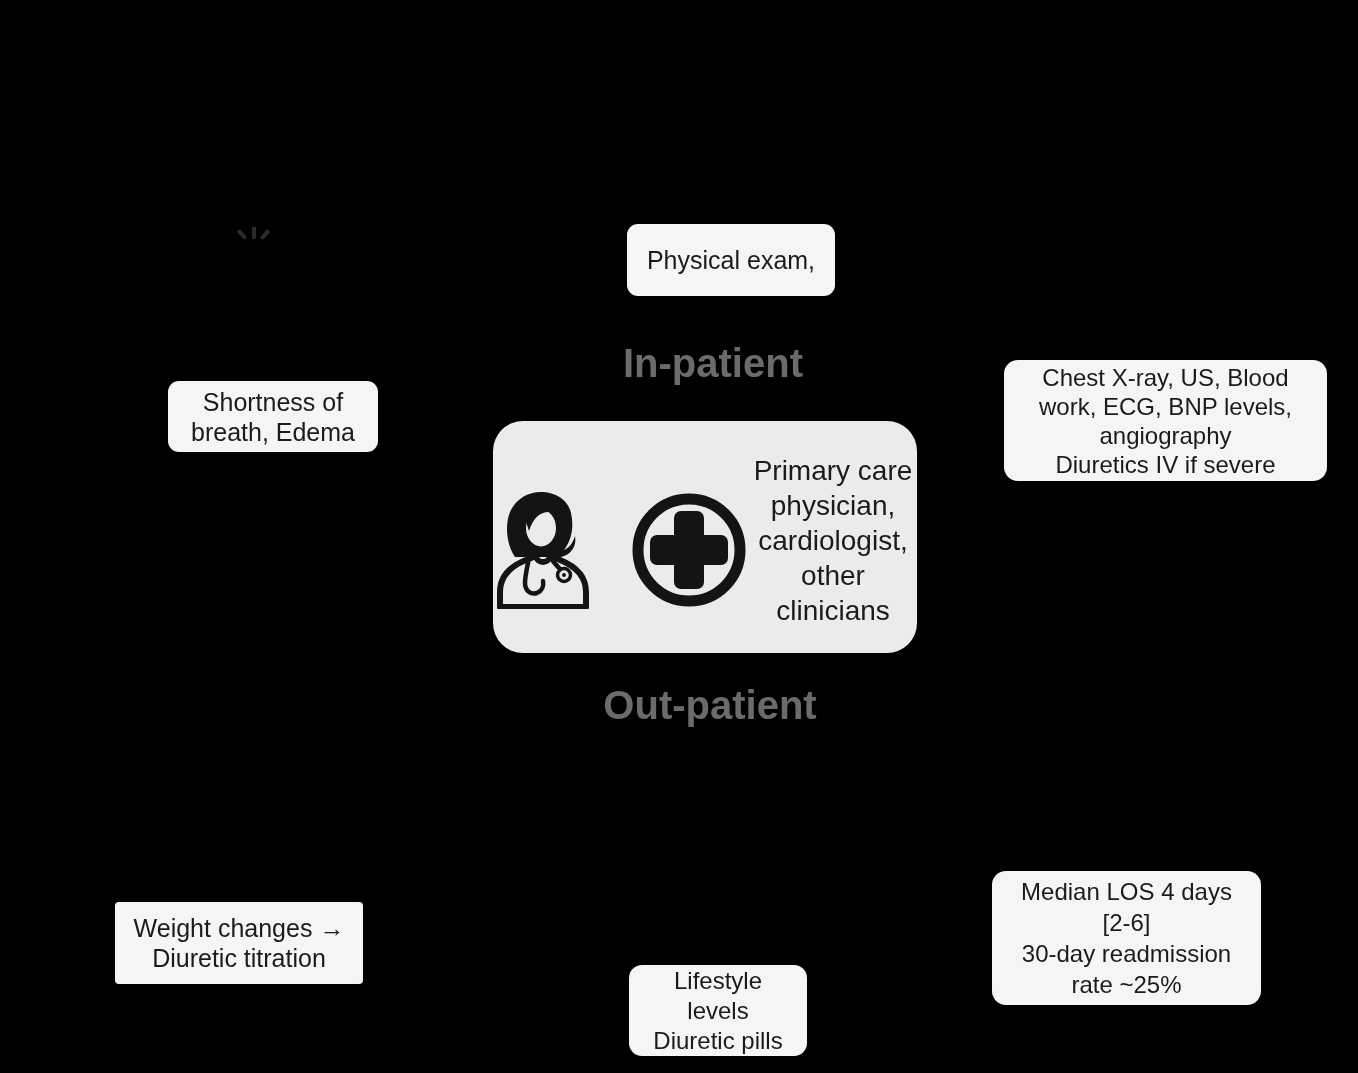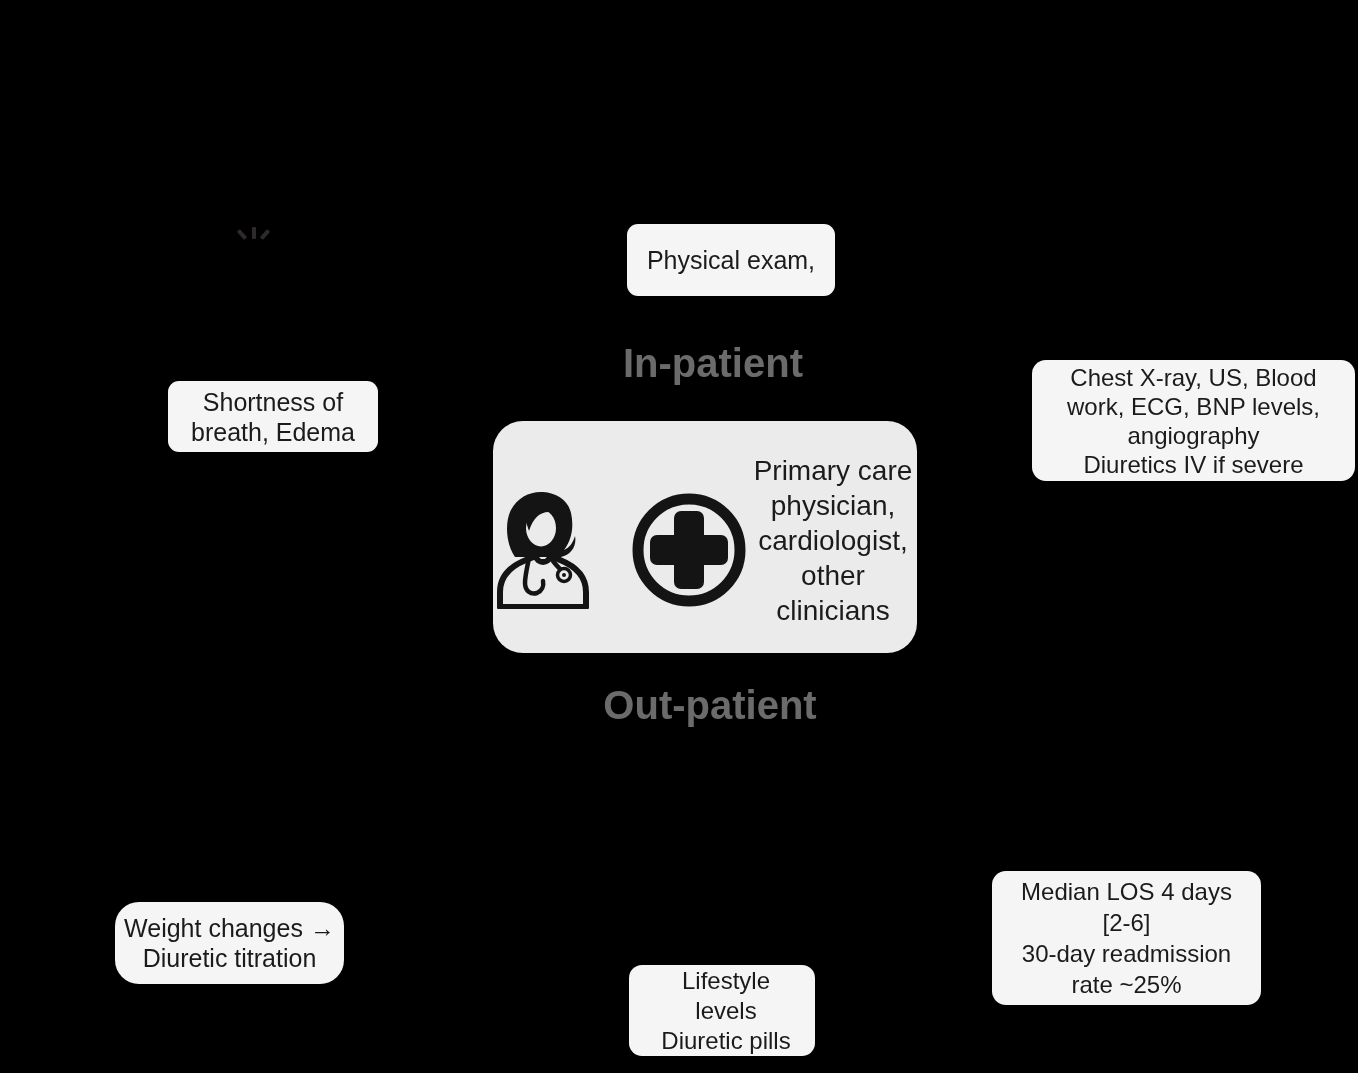--- a/index.html
+++ b/index.html
@@ -16,25 +16,25 @@
     position:absolute;
     background:var(--note-bg,#f5f5f5);
     border-radius:11px;
     display:flex; flex-direction:column; justify-content:center;
     text-align:center;
     color:var(--note-text-color,#1b1b1b);
     font-size:25px; line-height:30px;
   }
   #note-physical  { left:627px;  top:224px; width:208px; height:72px;gap:21px; }
   #note-symptoms  { left:124px;  top:381px; width:210px; height:71px;margin-left:44px; }
-  #note-tests     { left:1032px; top:360px; width:323px; height:121px;
+  #note-tests     { left:1004px; top:360px; width:323px; height:121px;
                     font-size:24px; line-height:29px; border-radius:14px; }
-  #note-weight    { left:115px;  top:902px; width:229px; height:82px;  border-radius:24px; }
+  #note-weight    { left:115px;  top:902px; width:248px; height:82px;  border-radius:4px; }
   #note-lifestyle { left:629px;  top:965px; width:178px; height:91px;
-                    font-size:24px; line-height:30px; border-radius:13px;padding-left:8px; }
+                    font-size:24px; line-height:30px; border-radius:13px; }
   #note-outcomes  { left:992px; top:871px; width:269px; height:134px;
                     font-size:24px; line-height:31px; border-radius:14px; }
 
   
   .zone-label {
     position:absolute; width:400px; text-align:center;
     color:var(--zone-label-color,#6b6b6b);
     font-weight:bold; font-size:40px;
   }
   #label-inpatient  { left:513px; top:341px; }

